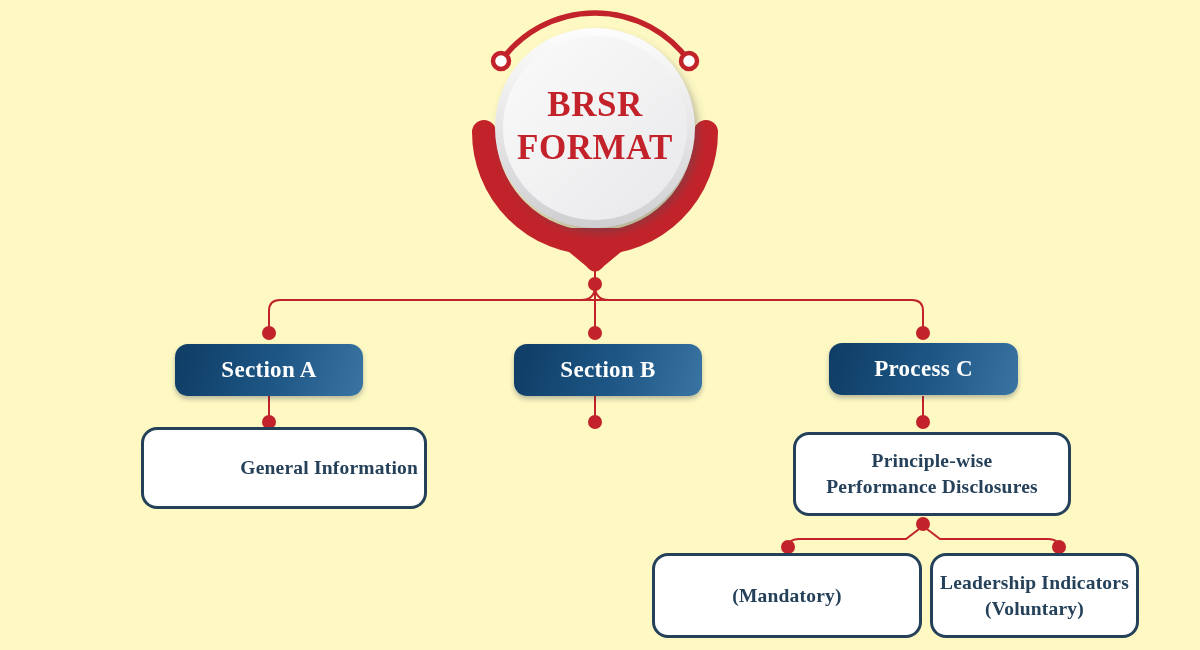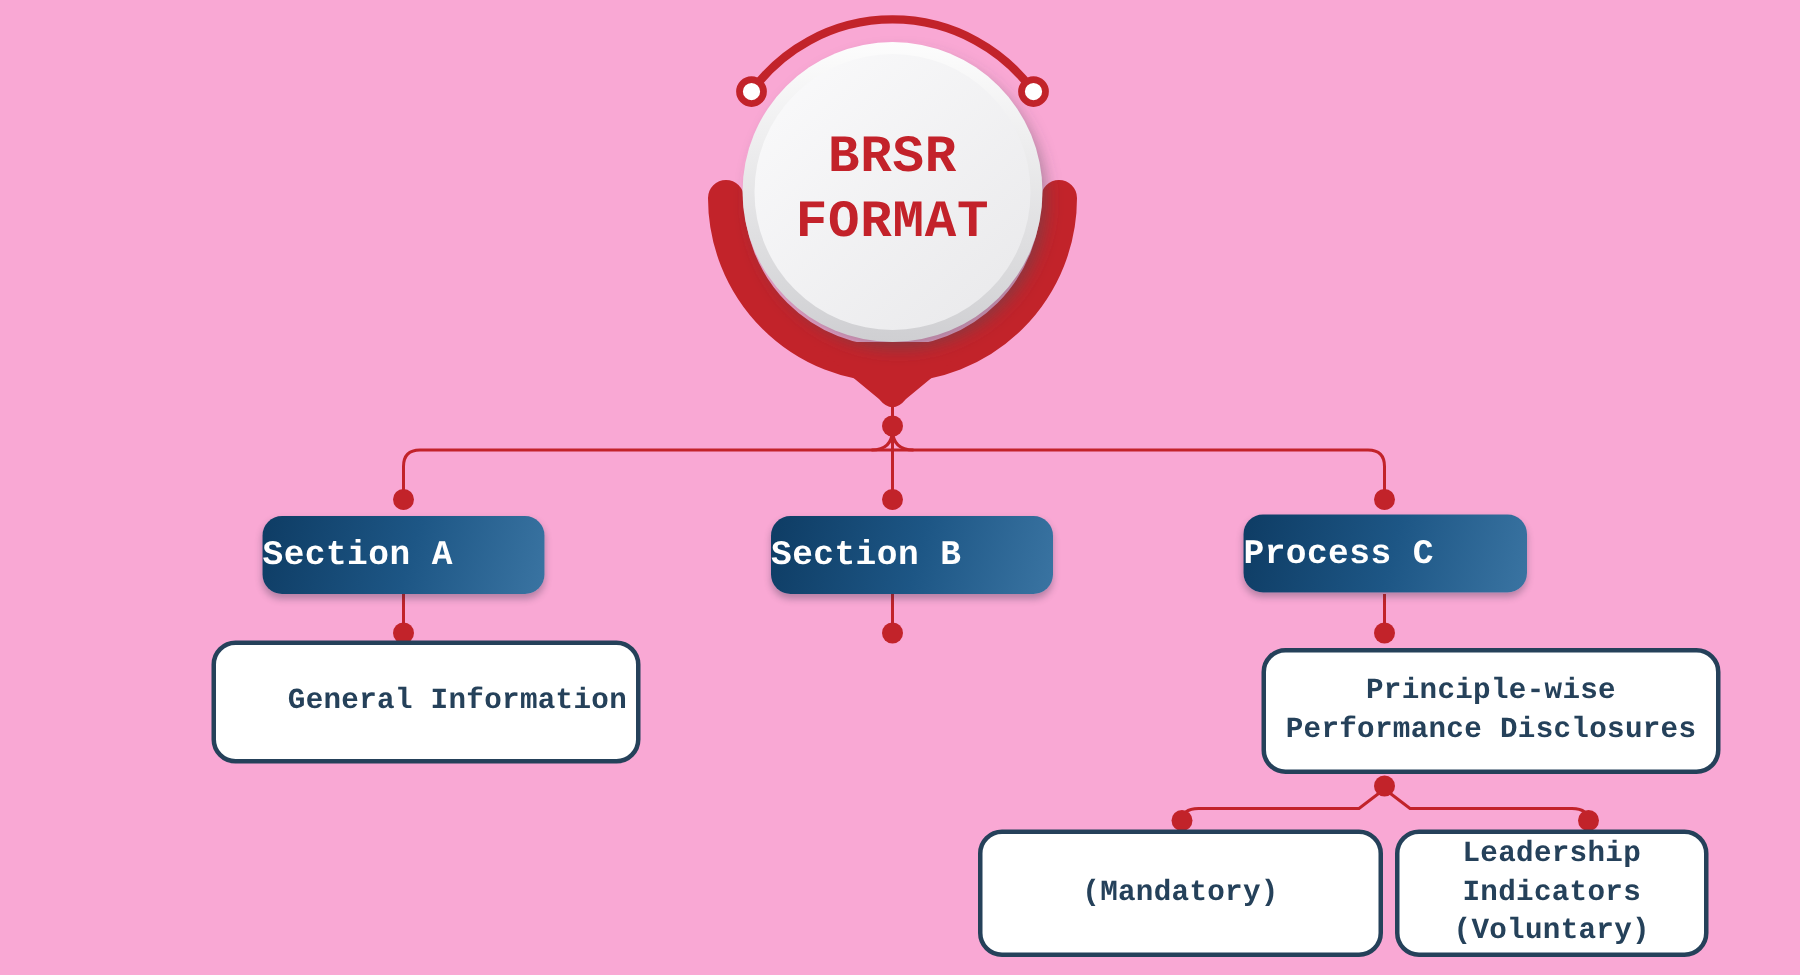--- a/index.html
+++ b/index.html
@@ -1,46 +1,46 @@
 <!DOCTYPE html>
 <html><head>
 <meta charset="utf-8">
 <style>
   html,body{margin:0;padding:0;background:#ffffff;}
   .stage{
-    position:relative;width:1200px;height:650px;overflow:hidden;background:#f9a8d4;
-    font-family:Liberation Mono, monospace;
+    position:relative;width:1200px;height:650px;overflow:hidden;background:#fef9c3;
+    font-family:Liberation Serif, serif;
   }
   .layer{position:absolute;left:0;top:0;width:1200px;height:650px;}
   .emblem-title{
     position:absolute;left:495px;top:84px;width:200px;
     text-align:center;color:#c3222a;font-weight:bold;font-size:35px;
     line-height:1.22;letter-spacing:.5px;
   }
   .pill{
     position:absolute;height:52px;border-radius:13px;
     background:linear-gradient(105deg,#0e3c64 0%,#1d5685 52%,#3a74a2 100%);
     color:#ffffff;font-weight:bold;font-size:23px;
-    display:flex;align-items:center;justify-content:flex-start;
+    display:flex;align-items:center;justify-content:center;
     box-shadow:0 3px 5px rgba(30,40,60,0.30);
     letter-spacing:.3px;
   }
   .pill-a{left:175px;top:344px;width:188px;}
   .pill-b{left:501px;top:344px;width:188px;margin-left:13px;}
   .pill-c{left:829px;top:343px;width:189px;}
   .outline-box{
     position:absolute;background:#ffffff;
     border:3px solid #25415a;border-radius:16px;
     color:#25415a;font-weight:bold;font-size:19.5px;line-height:1.32;
     display:flex;flex-direction:column;align-items:center;justify-content:center;
     text-align:center;box-sizing:border-box;padding:0 6px;letter-spacing:.2px;
   }
   .desc-a{left:141px;top:427px;width:286px;height:82px;align-items:flex-end;}
   .desc-b{left:463px;top:431px;width:266px;height:83px;}
-  .desc-c{left:793px;top:432px;width:306px;height:84px;margin-left:48px;}
+  .desc-c{left:793px;top:432px;width:278px;height:84px;}
   .leaf-1{left:652px;top:553px;width:270px;height:85px;}
   .leaf-2{left:930px;top:553px;width:209px;height:85px;}
   .line{display:block;}
 </style>
 </head>
 <body>
 
 <div class="stage">
 
   <svg class="layer" viewBox="0 0 1200 650">

